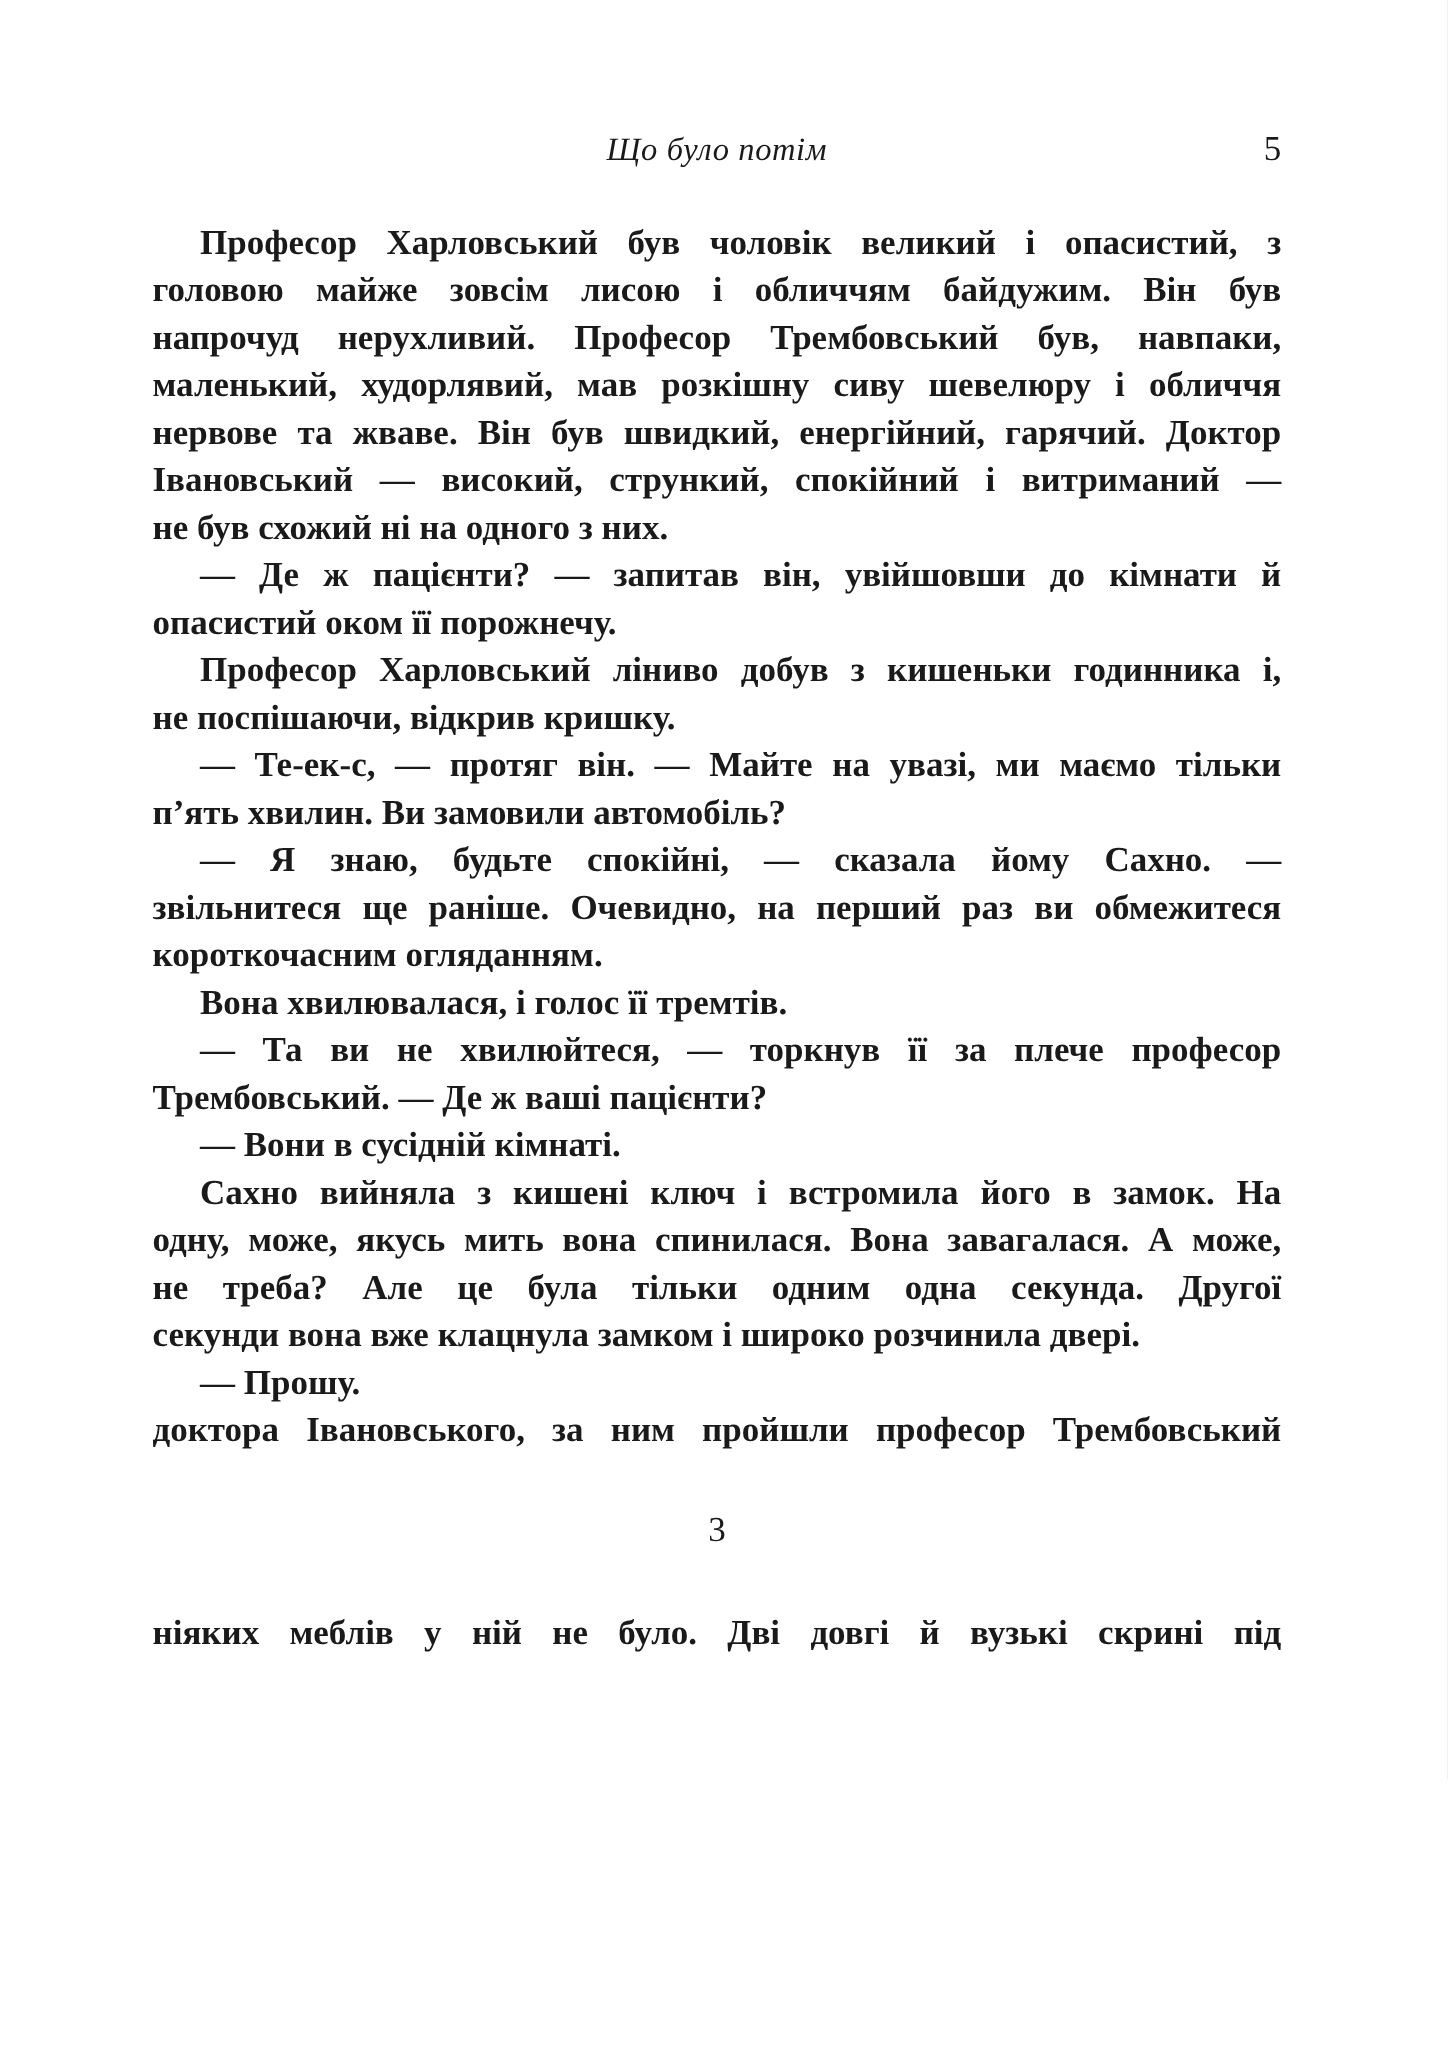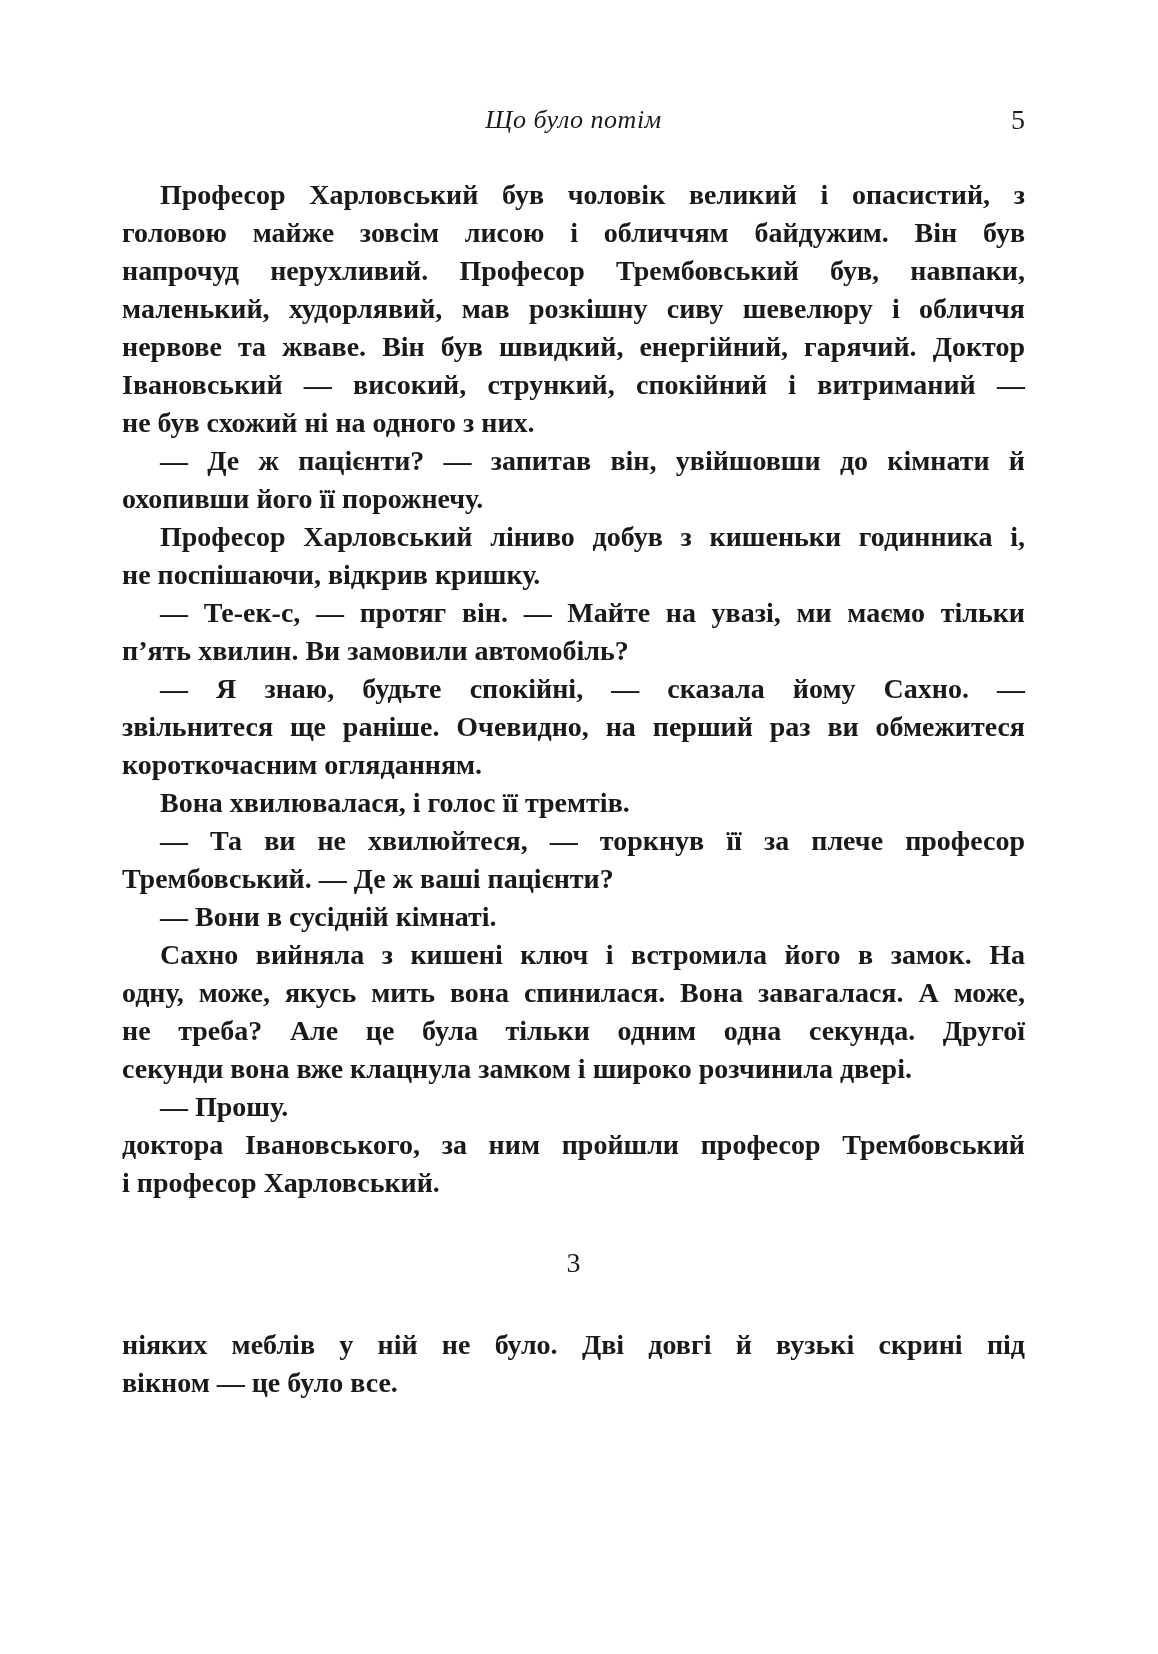--- a/index.html
+++ b/index.html
@@ -78,21 +78,21 @@
         <div class="line first">Професор Харловський був чоловік великий і опасистий, з</div>
         <div class="line">головою майже зовсім лисою і обличчям байдужим. Він був</div>
         <div class="line">напрочуд нерухливий. Професор Трембовський був, навпаки,</div>
         <div class="line">маленький, худорлявий, мав розкішну сиву шевелюру і обличчя</div>
         <div class="line">нервове та жваве. Він був швидкий, енергійний, гарячий. Доктор</div>
         <div class="line">Івановський — високий, стрункий, спокійний і витриманий —</div>
         <div class="line last">не був схожий ні на одного з них.</div>
       </div>
       <div class="paragraph">
         <div class="line first">— Де ж пацієнти? — запитав він, увійшовши до кімнати й</div>
-        <div class="line last">охопивши його її порожнечу.</div>
+        <div class="line last">опасистий оком її порожнечу.</div>
       </div>
       <div class="paragraph">
         <div class="line first">Професор Харловський ліниво добув з кишеньки годинника і,</div>
         <div class="line last">не поспішаючи, відкрив кришку.</div>
       </div>
       <div class="paragraph">
         <div class="line first">— Те-ек-с, — протяг він. — Майте на увазі, ми маємо тільки</div>
         <div class="line last">п’ять хвилин. Ви замовили автомобіль?</div>
       </div>
       <div class="paragraph">
@@ -114,21 +114,19 @@
         <div class="line first">Сахно вийняла з кишені ключ і встромила його в замок. На</div>
         <div class="line">одну, може, якусь мить вона спинилася. Вона завагалася. А може,</div>
         <div class="line">не треба? Але це була тільки одним одна секунда. Другої</div>
         <div class="line last">секунди вона вже клацнула замком і широко розчинила двері.</div>
       </div>
       <div class="paragraph">
         <div class="line first last">— Прошу.</div>
       </div>
       <div class="paragraph">
         <div class="line">доктора Івановського, за ним пройшли професор Трембовський</div>
-        <div class="line last">і професор Харловський.</div>
       </div>
       <div class="section-number">3</div>
       <div class="paragraph">
         <div class="line">ніяких меблів у ній не було. Дві довгі й вузькі скрині під</div>
-        <div class="line last">вікном — це було все.</div>
       </div>
     </div>
 </div>
 
 </body></html>

